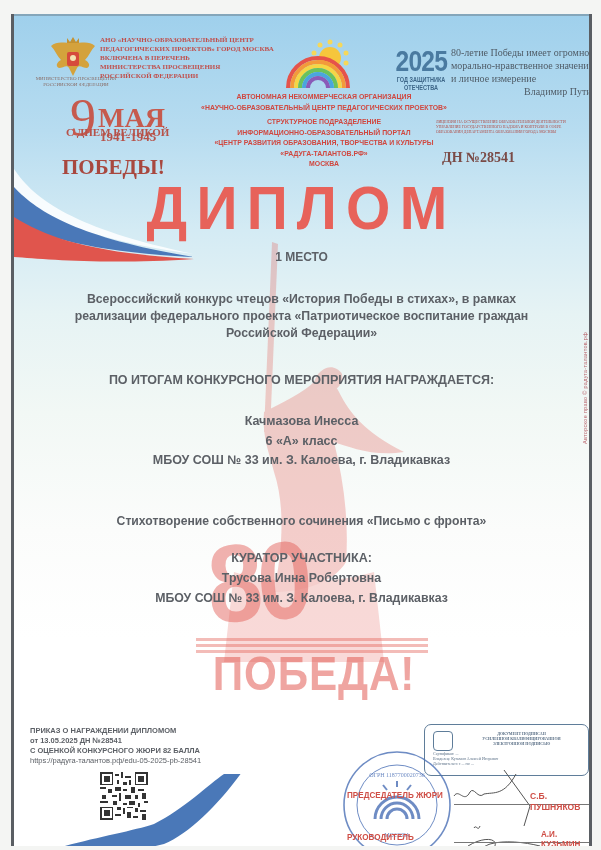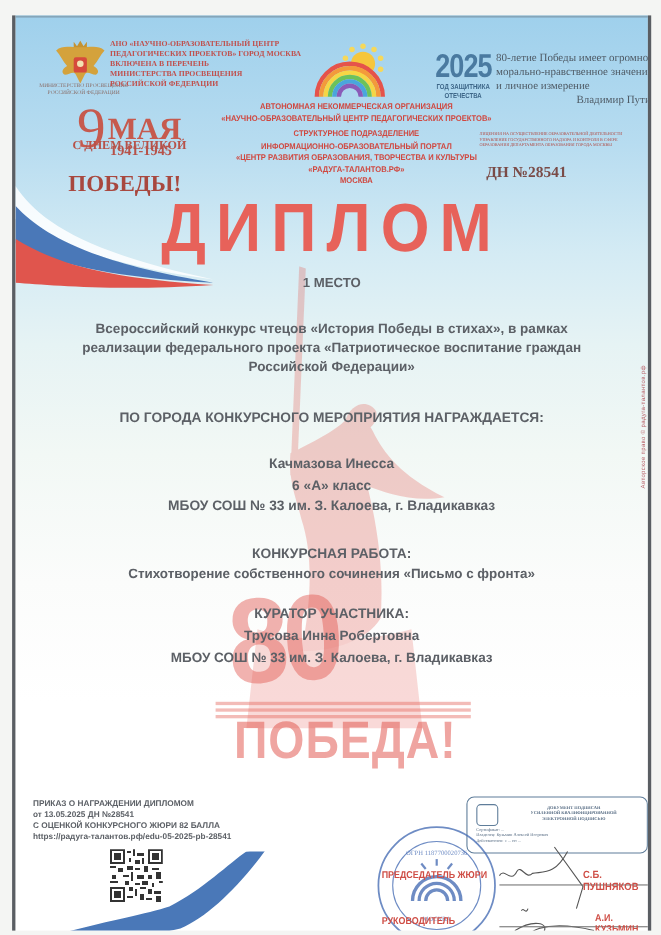--- a/index.html
+++ b/index.html
@@ -66,21 +66,21 @@
   .work-h { top:482px; font-size:12.5px; }
   .work { top:500px; font-size:12.2px; }
   .curator-h { top:537px; font-size:12.5px; }
   .curator { top:555px; font-size:12.3px; line-height:19.5px; }
 
   .vertical-copy { position:absolute; left:568px; top:430px; transform:rotate(-90deg); transform-origin:left top; font-size:5.5px; color:#b8626a; white-space:nowrap; letter-spacing:.3px; }
 
   
   .order { position:absolute; left:16px; top:712px; font-size:7.5px; line-height:10px; color:#5c6066; font-weight:bold; }
   .order div { white-space:nowrap; }
-  .order .url { font-weight:bold; }
+  .order .url { font-weight:normal; }
   .flag-bottom { position:absolute; left:0; top:760px; width:230px; height:90px; }
   .qr { position:absolute; left:84px; top:756px; width:48px; height:48px; background:#fff; padding:2px; }
 
   .eds-box { position:absolute; left:410px; top:710px; width:163px; height:50px; border:1.2px solid #5f7d9a; border-radius:7px; font-family:"Liberation Serif", serif; font-size:4px; line-height:5.2px; color:#5a6f86; }
   .eds-box .head { position:absolute; left:34px; top:6px; width:125px; text-align:center; font-weight:bold; }
   .eds-box .details { position:absolute; left:8px; top:26px; width:150px; }
   .eds-box .logo { position:absolute; left:8px; top:6px; width:18px; height:18px; border:1px solid #5f7d9a; border-radius:4px; }
 
   .stamp { position:absolute; left:327px; top:735px; width:112px; height:112px; }
   .sign-role1 { position:absolute; left:333px; top:776px; font-size:9px; font-weight:bold; color:#cf4e46; transform:scaleX(.9); transform-origin:left; }
@@ -191,27 +191,26 @@
       <div></div>
     </div>
   <div class="wm-pobeda">ПОБЕДА!</div>
 
   <div class="body-text place">1 МЕСТО</div>
   <div class="body-text contest">
     <div>Всероссийский конкурс чтецов «История Победы в стихах», в рамках</div>
     <div>реализации федерального проекта «Патриотическое воспитание граждан</div>
     <div>Российской Федерации»</div>
   </div>
-  <div class="body-text awarded-h">ПО ГОРОДА КОНКУРСНОГО МЕРОПРИЯТИЯ НАГРАЖДАЕТСЯ:</div>
+  <div class="body-text awarded-h">ПО ИТОГАМ КОНКУРСНОГО МЕРОПРИЯТИЯ НАГРАЖДАЕТСЯ:</div>
   <div class="body-text participant">
     <div>Качмазова Инесса</div>
     <div>6 «А» класс</div>
     <div>МБОУ СОШ № 33 им. З. Калоева, г. Владикавказ</div>
   </div>
-  <div class="body-text work-h">КОНКУРСНАЯ РАБОТА:</div>
   <div class="body-text work">Стихотворение собственного сочинения «Письмо с фронта»</div>
   <div class="body-text curator-h">КУРАТОР УЧАСТНИКА:</div>
   <div class="body-text curator">
     <div>Трусова Инна Робертовна</div>
     <div>МБОУ СОШ № 33 им. З. Калоева, г. Владикавказ</div>
   </div>
 
   <div class="vertical-copy">Авторское право © радуга-талантов.рф</div>
 
   <div class="order">

